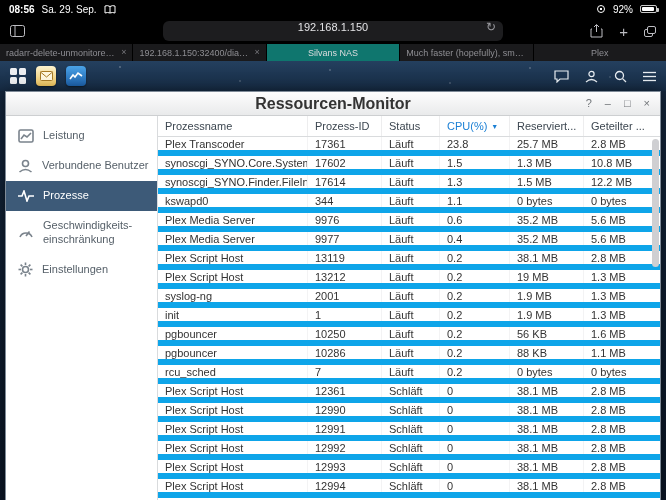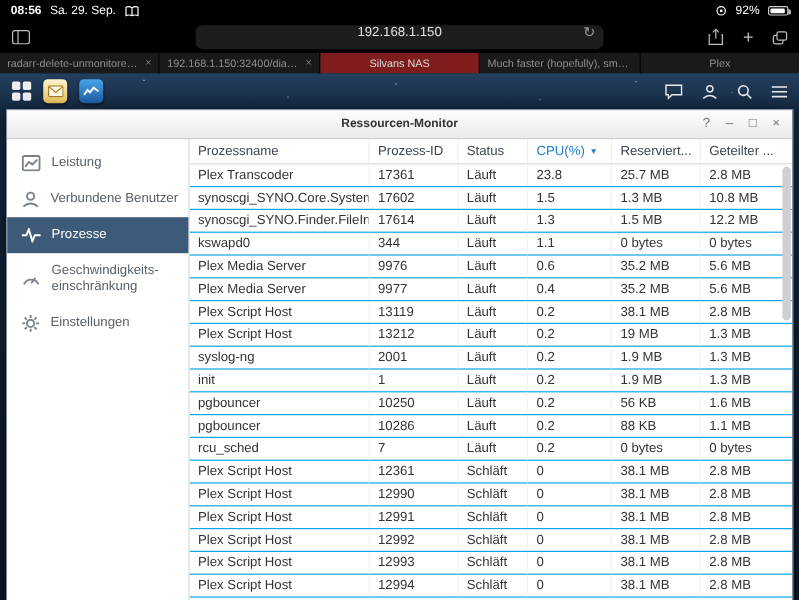--- a/index.html
+++ b/index.html
@@ -24,21 +24,21 @@
   .plus-glyph{font-size:15px;color:#bdbdc2;line-height:1}
   .tabs-glyph{position:relative;width:12px;height:11px}
   .tabs-glyph i{position:absolute;border:1px solid #bdbdc2;border-radius:2px;width:9px;height:8px;display:block}
   .tabs-glyph i:first-child{left:0;top:3px}
   .tabs-glyph i:last-child{right:0;top:0;background:#000}
 
   
   .tabbar{display:flex;height:17px;background:#0a0a0a}
   .tab{flex:1;display:flex;align-items:center;justify-content:center;gap:4px;font-size:9px;color:#8e8e93;background:#1a1a1c;border-right:1px solid #000;padding:0 6px;min-width:0}
   .tab:last-child{border-right:none}
-  .tab.active{background:#7f1d1d;color:#dcdcde}
+  .tab.active{background:#0f766e;color:#dcdcde}
   .tab .tab-label{white-space:nowrap;overflow:hidden;text-overflow:ellipsis}
   .tab .tab-close{color:#77777c;font-size:9px;line-height:1;flex:none}
 
   
   .taskbar{height:30px;display:flex;align-items:center;padding:0 10px;gap:10px;
     background-image:
       radial-gradient(1px 1px at 120px 6px,rgba(255,255,255,.7),transparent),
       radial-gradient(1px 1px at 240px 20px,rgba(255,255,255,.5),transparent),
       radial-gradient(1px 1px at 330px 9px,rgba(255,255,255,.6),transparent),
       radial-gradient(1px 1px at 450px 22px,rgba(255,255,255,.5),transparent),
@@ -54,41 +54,41 @@
   .tb-icons span{display:flex;align-items:center}
 
   
   .desktop{position:absolute;left:0;right:0;top:91px;bottom:0;
     background-image:radial-gradient(1px 1px at 20px 60px,rgba(255,255,255,.5),transparent),
     radial-gradient(1px 1px at 650px 200px,rgba(255,255,255,.4),transparent),
     linear-gradient(#14263c,#0b1626)}
   .window{position:absolute;left:5px;top:91px;width:656px;height:412px;background:#fff;
     border:1px solid #7f8b98;border-bottom:none;box-shadow:0 2px 14px rgba(0,0,0,.55)}
   .titlebar{position:relative;height:24px;background:linear-gradient(#fdfdfd,#e9eaeb);border-bottom:1px solid #cdcfd1}
-  .win-title{position:absolute;left:0;right:0;top:0;height:100%;display:flex;align-items:center;justify-content:center;font-size:10px;font-weight:bold;color:#333}
+  .win-title{position:absolute;left:0;right:0;top:0;height:100%;display:flex;align-items:center;justify-content:center;font-size:16px;font-weight:bold;color:#333}
   .win-controls{position:absolute;right:10px;top:0;height:100%;display:flex;align-items:center;gap:13px;color:#707478;font-size:11px}
   .win-controls span{line-height:1;cursor:default}
 
   .win-content{display:flex;height:387px}
 
   
   .side{width:152px;border-right:1px solid #d9dbdd;padding-top:5px;background:#fff;flex:none}
   .side-item{display:flex;align-items:center;gap:9px;padding:8px 6px 8px 12px;font-size:11px;color:#566069;line-height:1.25}
   .side-item svg{flex:none;stroke:#7a838c;fill:none;stroke-width:1.6}
   .side-item.active{background:#3d5a78;color:#fff}
   .side-item.active svg{stroke:#fff}
 
   
   .main{flex:1;position:relative;overflow:hidden;font-size:11px;color:#333}
   .thead{display:flex;height:21px;border-bottom:1px solid #d9dbdd;color:#3c4650}
   .cell{display:flex;align-items:center;height:100%;padding:0 7px;white-space:nowrap;overflow:hidden;text-overflow:ellipsis;border-right:1px solid #ededee}
   .c0{width:150px}.c1{width:74px}.c2{width:58px}.c3{width:70px}.c4{width:74px}.c5{flex:1;border-right:none}
   .thead .cell.sorted{color:#1a7fd4}
   .sort-arrow{font-size:7px;margin-left:4px;color:#1a7fd4}
-  .row{display:flex;height:19px;border-bottom:1px solid #0ea5e9}
+  .row{display:flex;height:19px;border-bottom:6px solid #0ea5e9}
   .row .cell{border-right:1px solid #f3f3f4}
   .row .cell.c5{border-right:none}
   .vscroll{position:absolute;top:22px;right:1px;bottom:2px;width:9px}
   .vthumb{position:absolute;top:1px;right:0;width:7px;height:128px;background:#cfcfd2;border-radius:4px}
 
   svg{display:block}
 </style>
 </head>
 <body>
 

